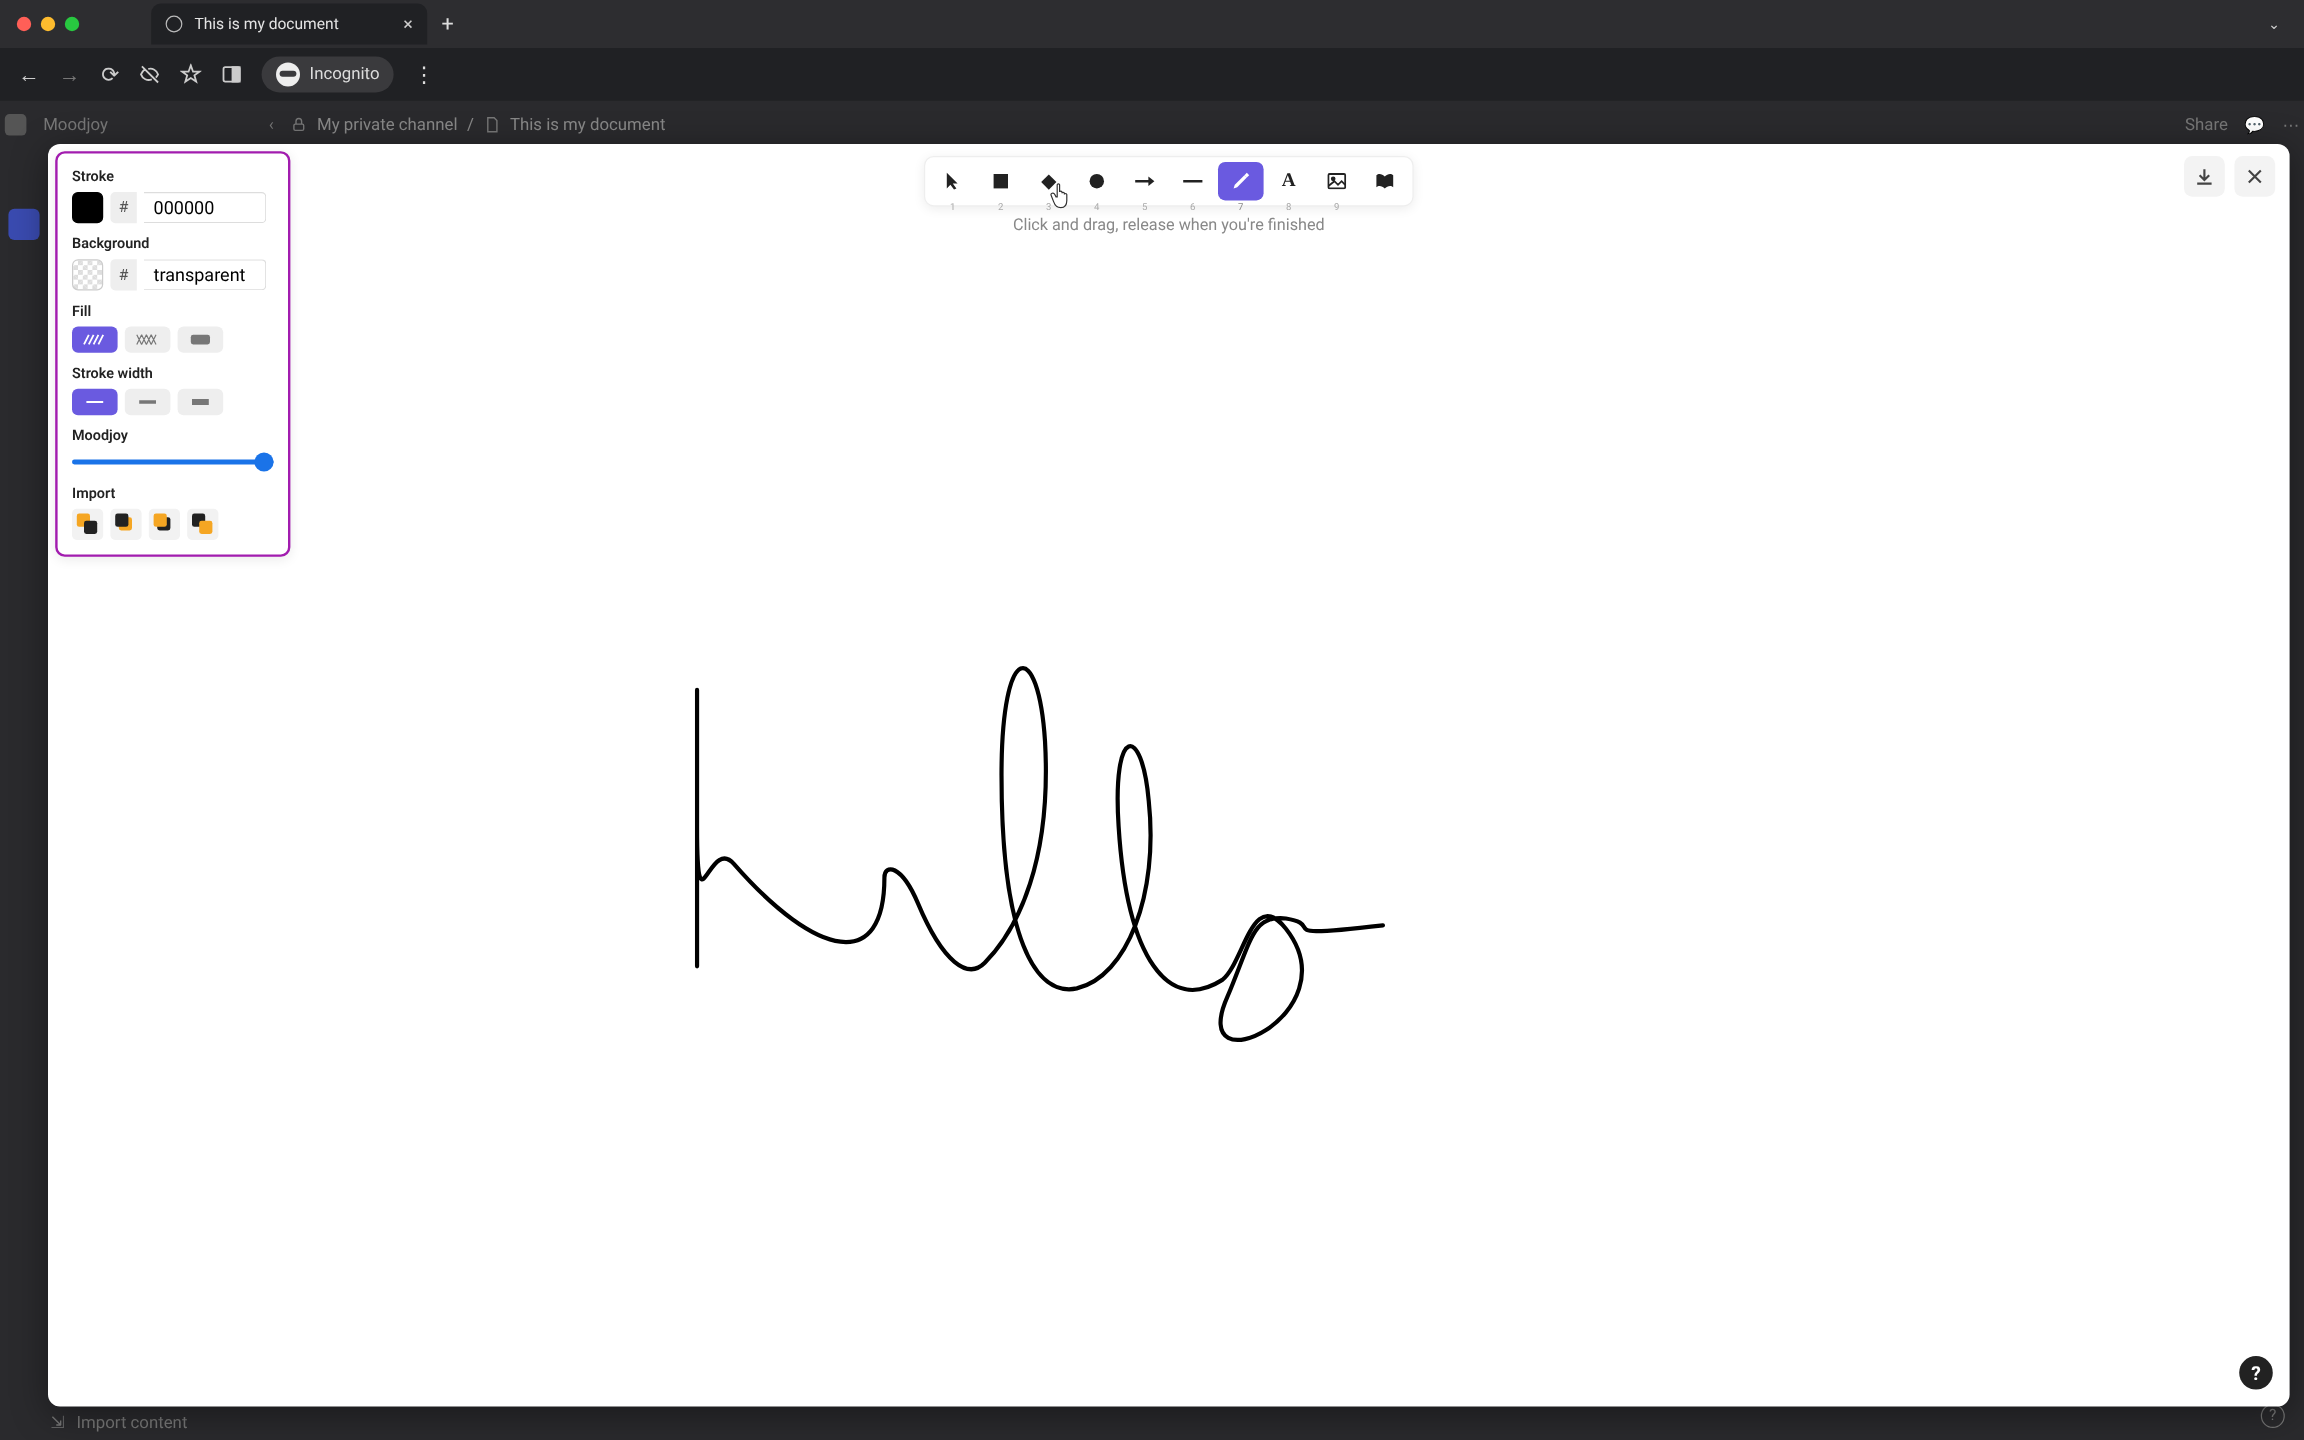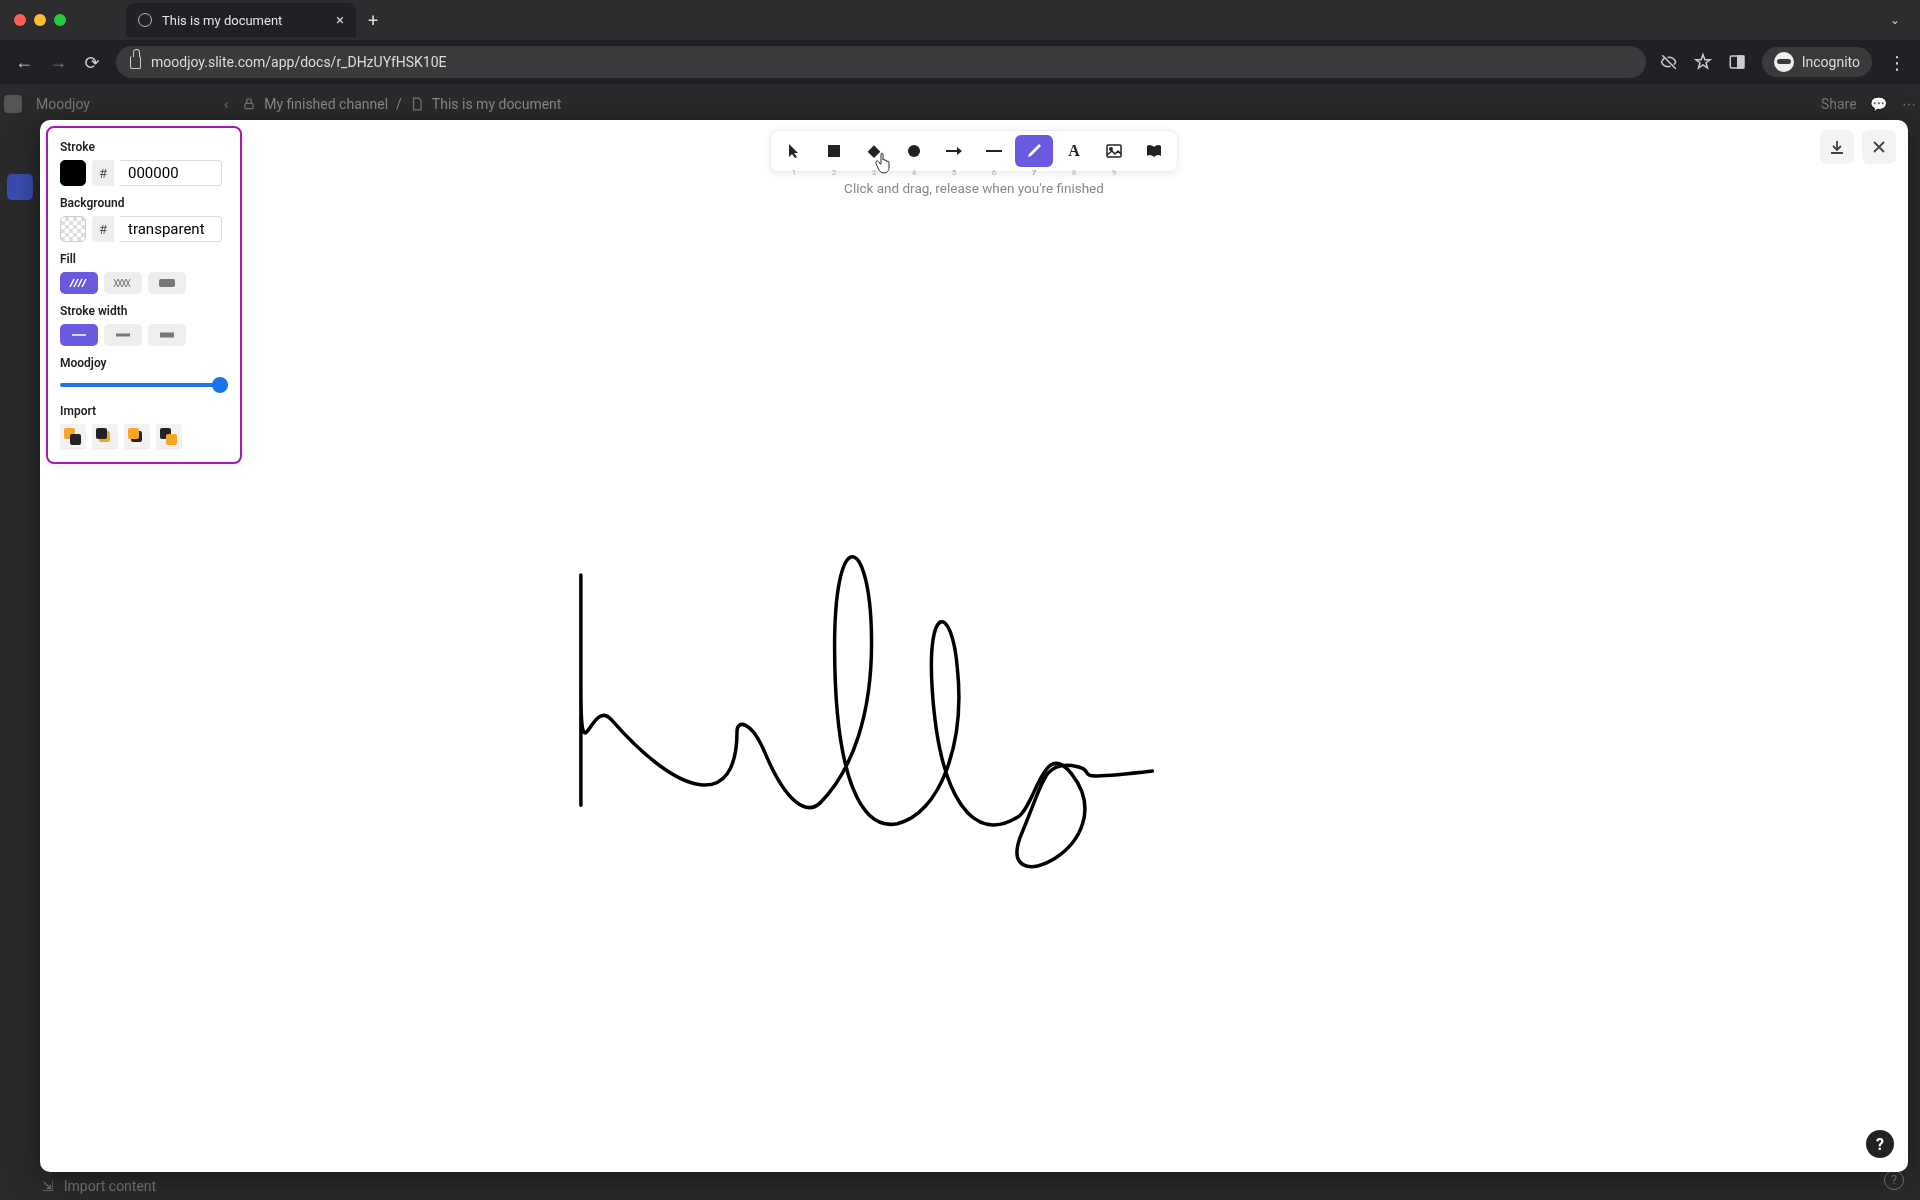--- a/index.html
+++ b/index.html
@@ -105,24 +105,20 @@
       <span>This is my document</span>
       <span class="close">×</span>
     </div>
     <span class="newtab">+</span>
     <span class="chevdown">⌄</span>
   </div>
   <div class="addrbar">
     <span class="navbtn">←</span>
     <span class="navbtn dim">→</span>
     <span class="navbtn">⟳</span>
-    <div class="url-pill">
-      <span class="lock"></span>
-      <span>moodjoy.slite.com/app/docs/r_DHzUYfHSK10E</span>
-    </div>
     <div class="addr-icons">
       <svg class="ext-icon" viewBox="0 0 24 24" fill="none" stroke="#ccc" stroke-width="2">
           <path d="M3 3l18 18M10 6a9 9 0 0 1 11 6 14 14 0 0 1-2.5 3.5M6 6.5A14 14 0 0 0 2 12a9 9 0 0 0 12 5.5"></path>
         </svg>
       <svg class="star-icon" viewBox="0 0 24 24" fill="none" stroke="#ccc" stroke-width="2">
           <path d="M12 2l2.5 7h7l-5.5 4 2 7-6-4-6 4 2-7-5.5-4h7z"></path>
         </svg>
       <svg class="panel-icon" viewBox="0 0 24 24" fill="none" stroke="#ccc" stroke-width="2">
           <rect x="3" y="4" width="18" height="16" rx="2"></rect>
           <rect x="13" y="4" width="8" height="16" fill="#ccc"></rect>
@@ -139,21 +135,21 @@
 <div class="app-bg">
   <div class="app-header">
     <span class="logo"></span>
     <span>Moodjoy</span>
     <span style="margin-left:120px">‹</span>
     <div class="breadcrumb">
       <svg class="crumb-icon" viewBox="0 0 24 24" fill="none" stroke="#777" stroke-width="2">
           <rect x="5" y="11" width="14" height="9" rx="2"></rect>
           <path d="M8 11V7a4 4 0 0 1 8 0v4"></path>
         </svg>
-      <span>My finished channel</span>
+      <span>My private channel</span>
       <span>/</span>
       <svg class="crumb-icon" viewBox="0 0 24 24" fill="none" stroke="#777" stroke-width="2">
           <path d="M6 2h9l4 4v16H6z"></path>
         </svg>
       <span>This is my document</span>
     </div>
     <span class="spacer"></span>
     <span>Share</span>
     <span>💬</span>
     <span>⋯</span>

